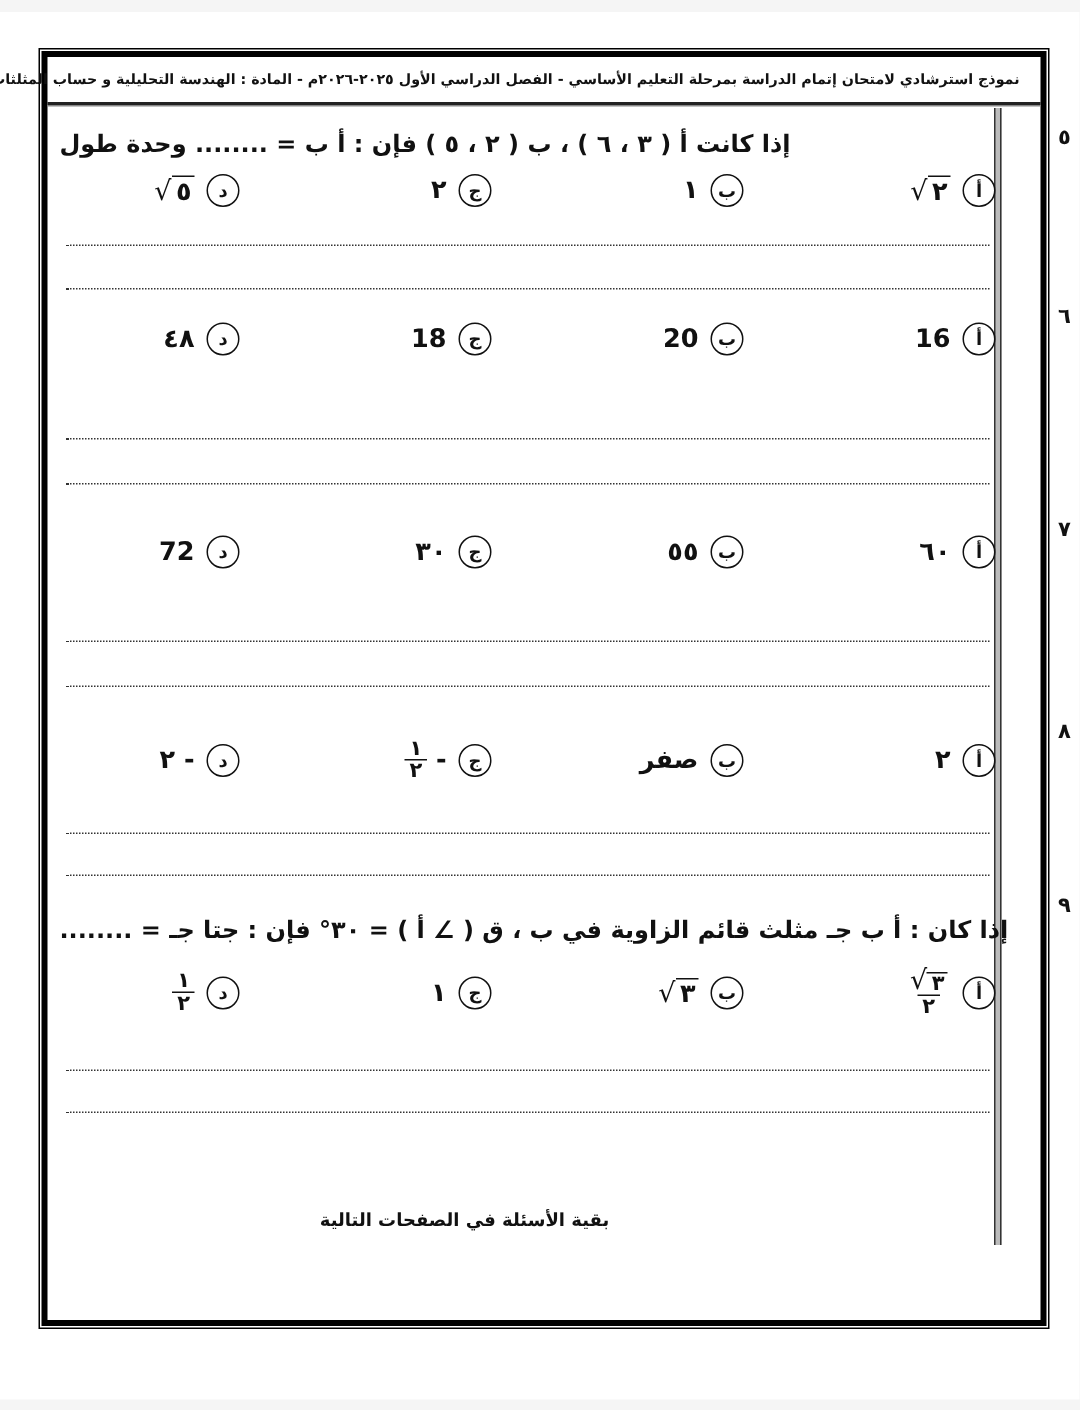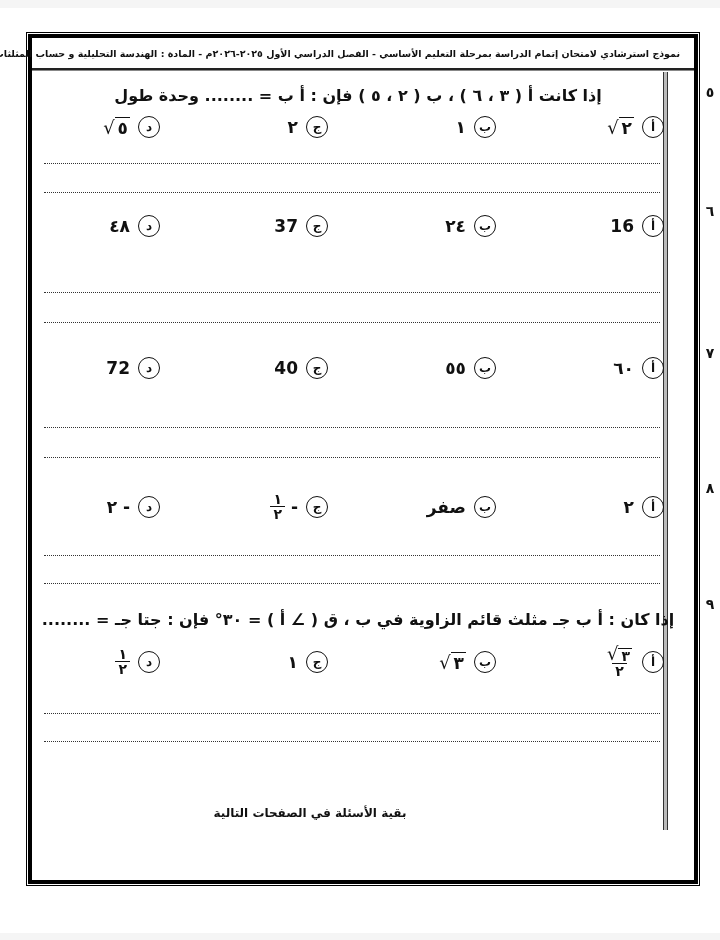--- a/index.html
+++ b/index.html
@@ -127,21 +127,21 @@
       top: -2px;
       font-size: 14px;
       font-weight: bold;
       width: 16px;
       text-align: center;
     }
     .q-text {
       font-size: 16px;
       font-weight: bold;
       white-space: nowrap;
-      text-align: center;
+      text-align: left;
       padding-right: 8px;
     }
     .choices {
       display: flex;
       flex-direction: row;
       justify-content: space-between;
       margin-top: 10px;
       padding: 0 20px 0 40px;
     }
     .choice {
@@ -267,25 +267,25 @@
 
 <div class="question" style="top:205px;">
   <span class="q-num">٦</span>
   <div class="choices">
     <div class="choice">
       <span class="choice-letter">أ</span>
       <span class="choice-value">16</span>
     </div>
     <div class="choice">
       <span class="choice-letter">ب</span>
-      <span class="choice-value">٢٤</span>
-    </div>
-    <div class="choice">
-      <span class="choice-letter">ج</span>
-      <span class="choice-value">37</span>
+      <span class="choice-value">20</span>
+    </div>
+    <div class="choice">
+      <span class="choice-letter">ج</span>
+      <span class="choice-value">18</span>
     </div>
     <div class="choice">
       <span class="choice-letter">د</span>
       <span class="choice-value">٤٨</span>
     </div>
   </div>
 </div>
 <div class="answer-line" style="top:292px;"></div>
 <div class="answer-line" style="top:322px;"></div>
 
@@ -295,21 +295,21 @@
     <div class="choice">
       <span class="choice-letter">أ</span>
       <span class="choice-value">٦٠</span>
     </div>
     <div class="choice">
       <span class="choice-letter">ب</span>
       <span class="choice-value">٥٥</span>
     </div>
     <div class="choice">
       <span class="choice-letter">ج</span>
-      <span class="choice-value">40</span>
+      <span class="choice-value">٣٠</span>
     </div>
     <div class="choice">
       <span class="choice-letter">د</span>
       <span class="choice-value">72</span>
     </div>
   </div>
 </div>
 <div class="answer-line" style="top:427px;"></div>
 <div class="answer-line" style="top:457px;"></div>
 

